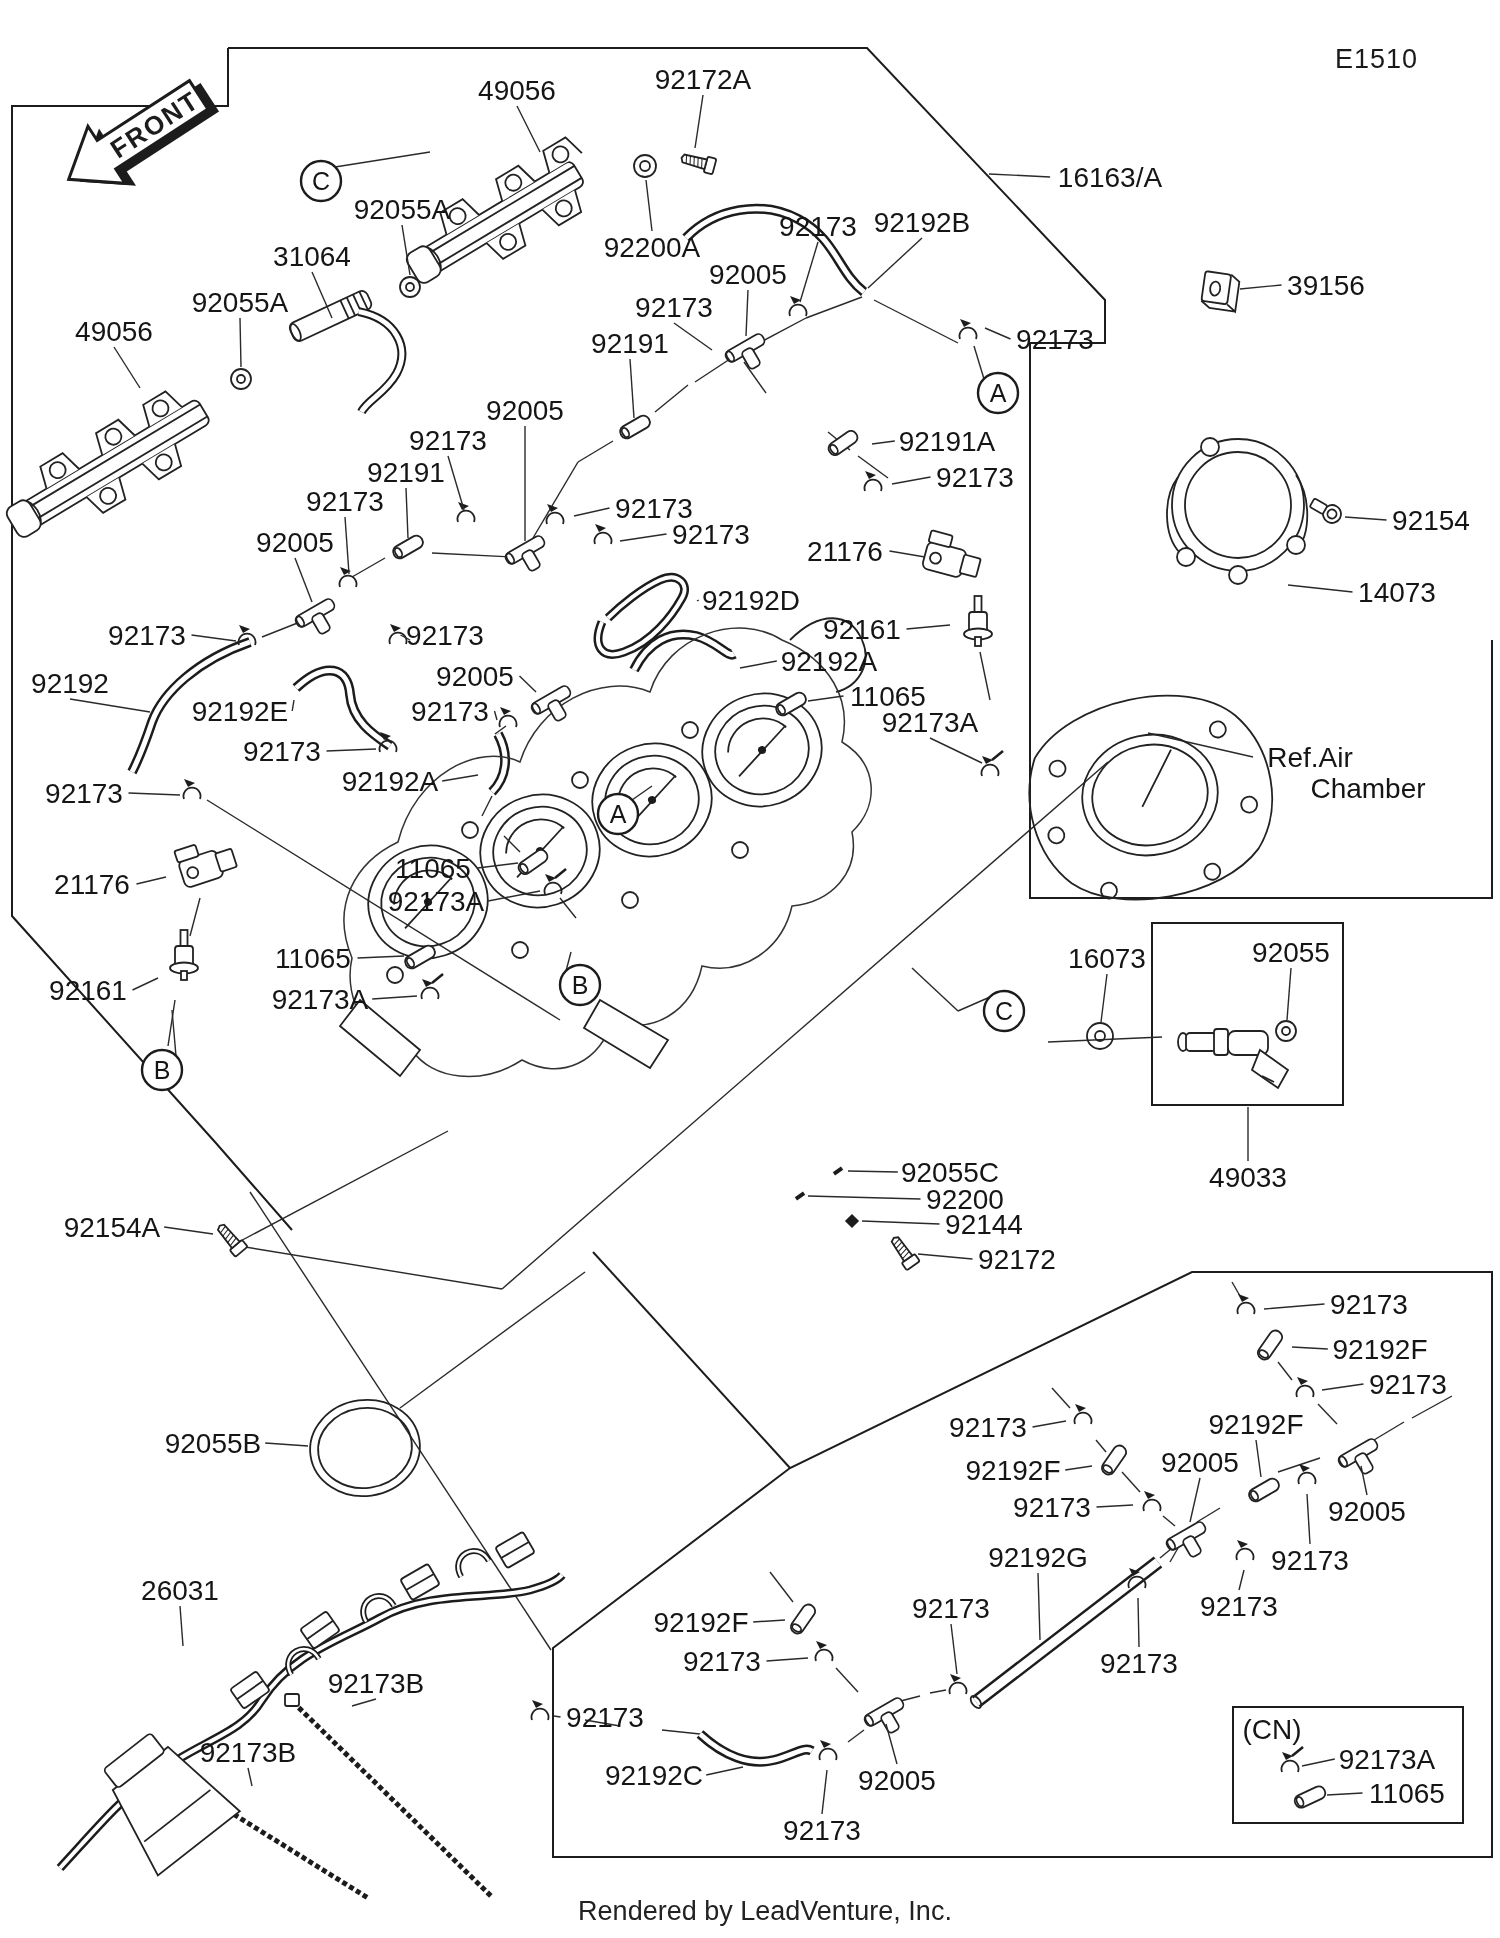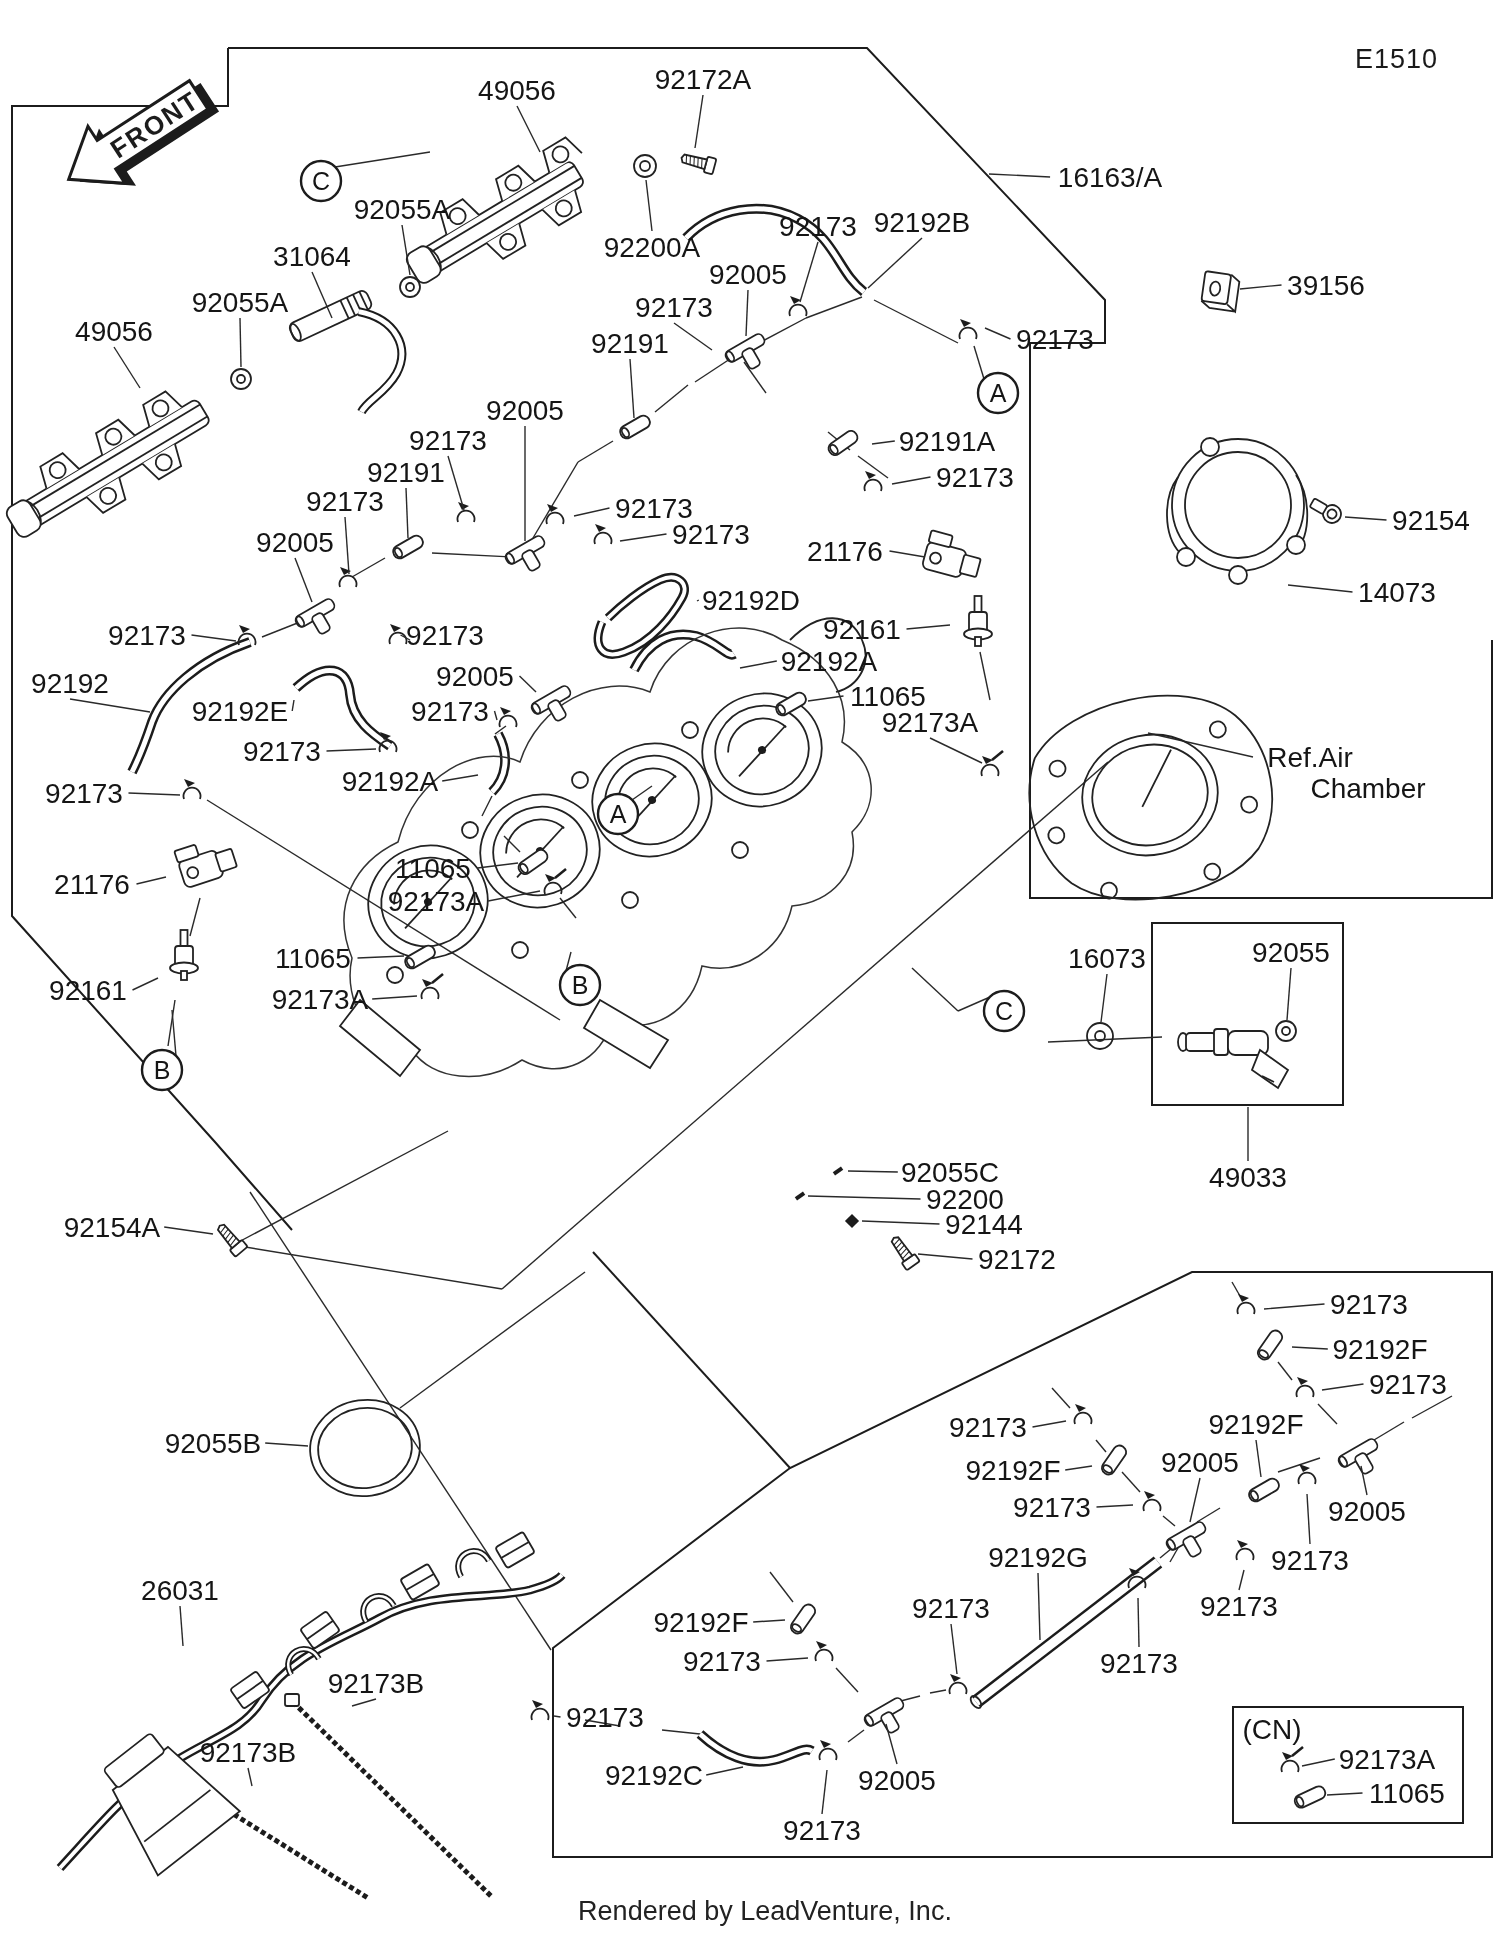--- a/index.html
+++ b/index.html
@@ -1,19 +1,19 @@
 <!DOCTYPE html>
 <html><head>
 <meta charset="utf-8">
 <style>
   html,body{margin:0;padding:0;background:#fff;}
   .stage{position:relative;width:1500px;height:1938px;background:#fff;overflow:hidden;
          font-family:"Liberation Sans",sans-serif;}
   .stage svg{position:absolute;left:0;top:0;}
-  .pagecode{position:absolute;font-size:27px;color:#1a1a1a;letter-spacing:1px;margin-left:20px;}
+  .pagecode{position:absolute;font-size:27px;color:#1a1a1a;letter-spacing:1px;}
   .watermark{position:absolute;font-size:95px;font-weight:bold;letter-spacing:6px;
              color:rgba(0,0,0,0.05);white-space:nowrap;pointer-events:none;}
   .footer{position:absolute;width:100%;text-align:center;font-size:27px;color:#222;padding-left:15px;}
   text.plabel{font-size:28px;fill:#151515;}
   text.cletter{font-size:25px;fill:#151515;}
   .bline{fill:none;stroke:#1c1c1c;stroke-width:2;}
   .thin{fill:none;stroke:#2a2a2a;stroke-width:1.4;}
   .part{fill:none;stroke:#222;stroke-width:1.8;}
   .partw{fill:#fff;stroke:#222;stroke-width:1.8;}
 </style>

